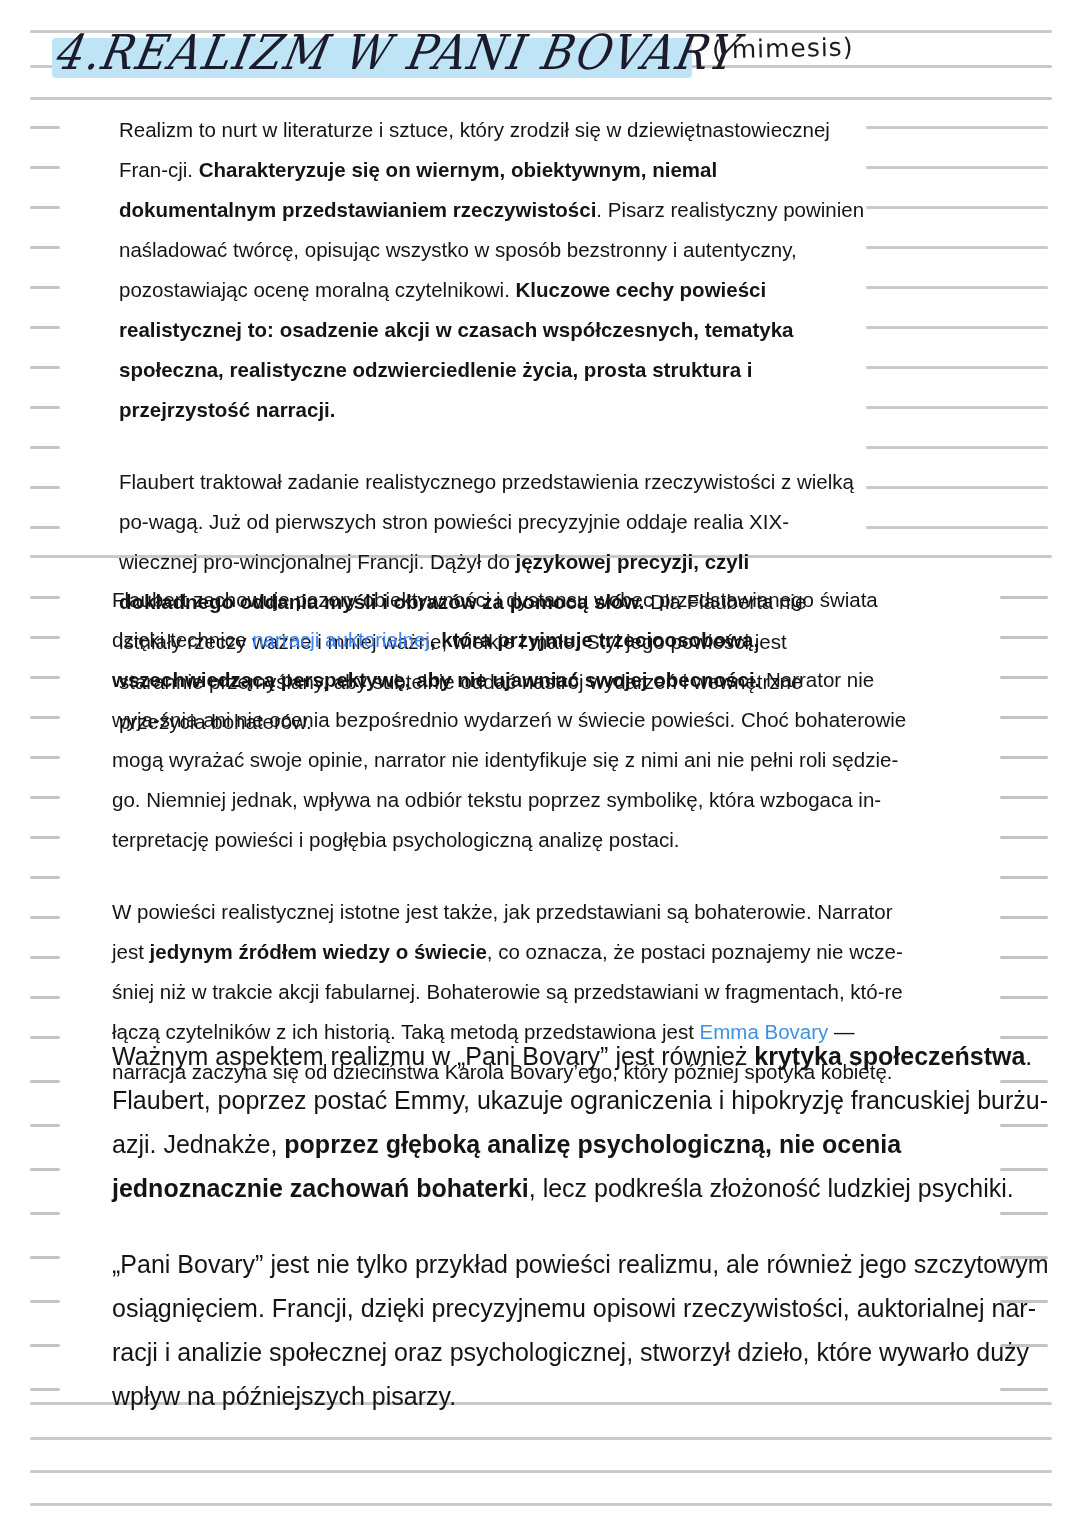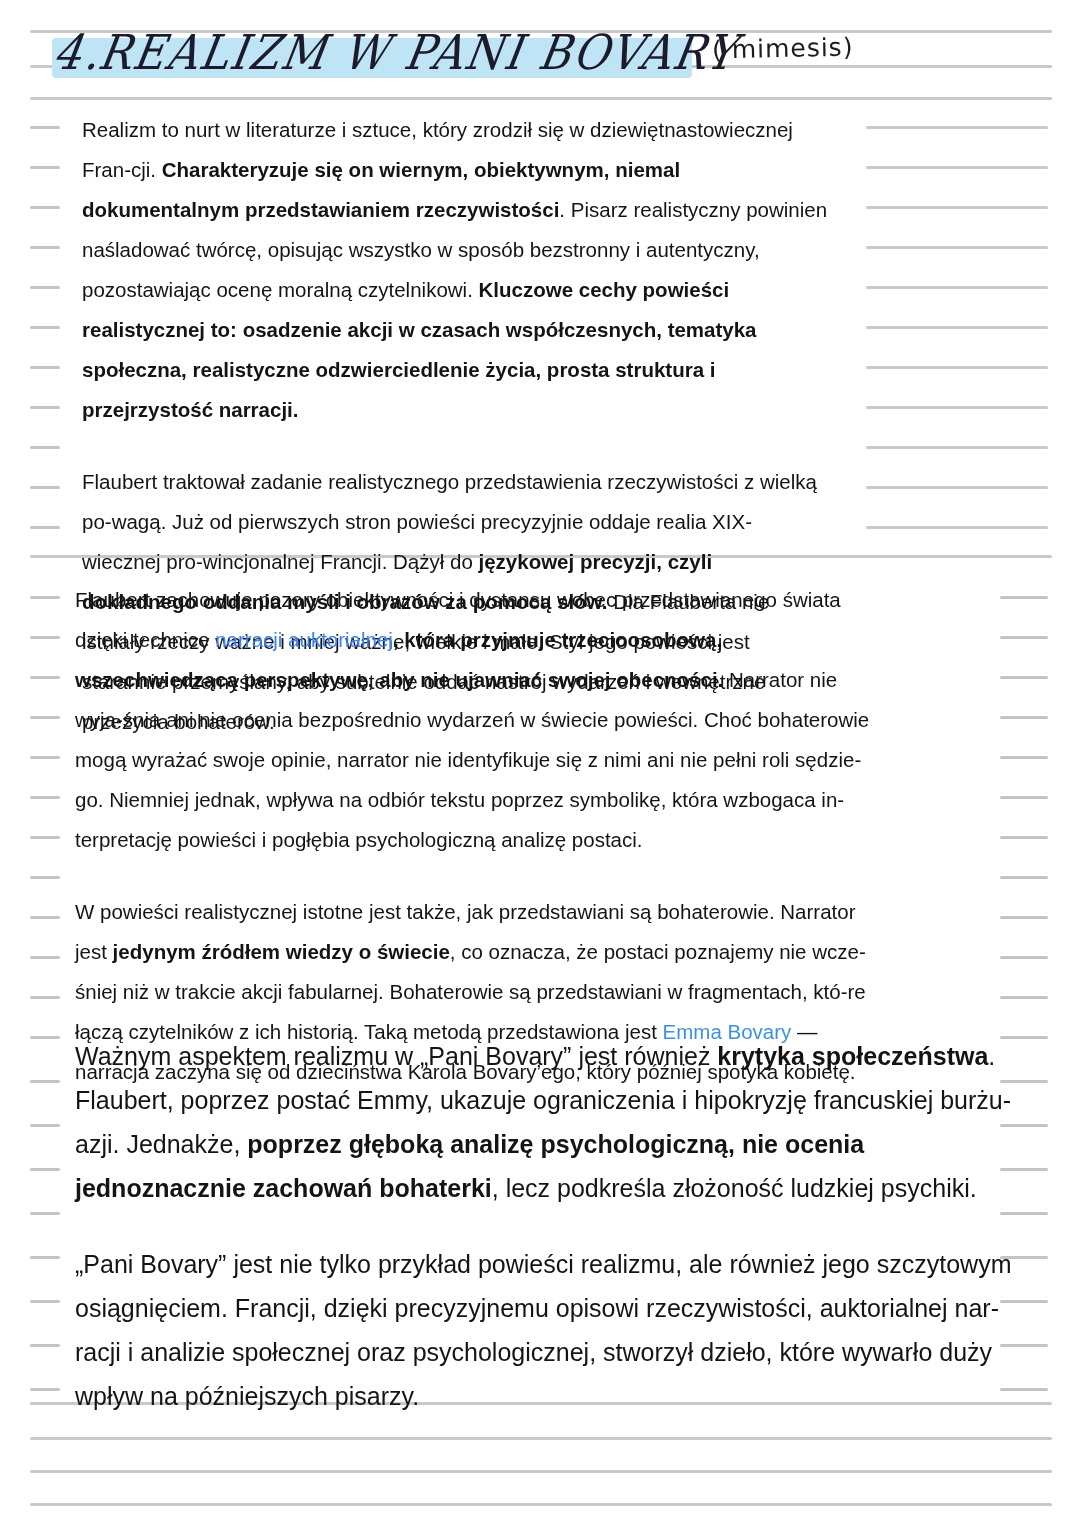--- a/index.html
+++ b/index.html
@@ -96,20 +96,21 @@
     color: #1c1c1c;
     letter-spacing: 1px;
     white-space: nowrap;
     transform: rotate(-1.2deg);
   }
 
   
   .block {
     position: absolute;
     color: #141414;
+    margin-left: 37px;
   }
   
   .sec-a {
     left: 82px;
     width: 748px;
     font-size: 20.5px;
     line-height: 40px;
   }
   
   .sec-b {

